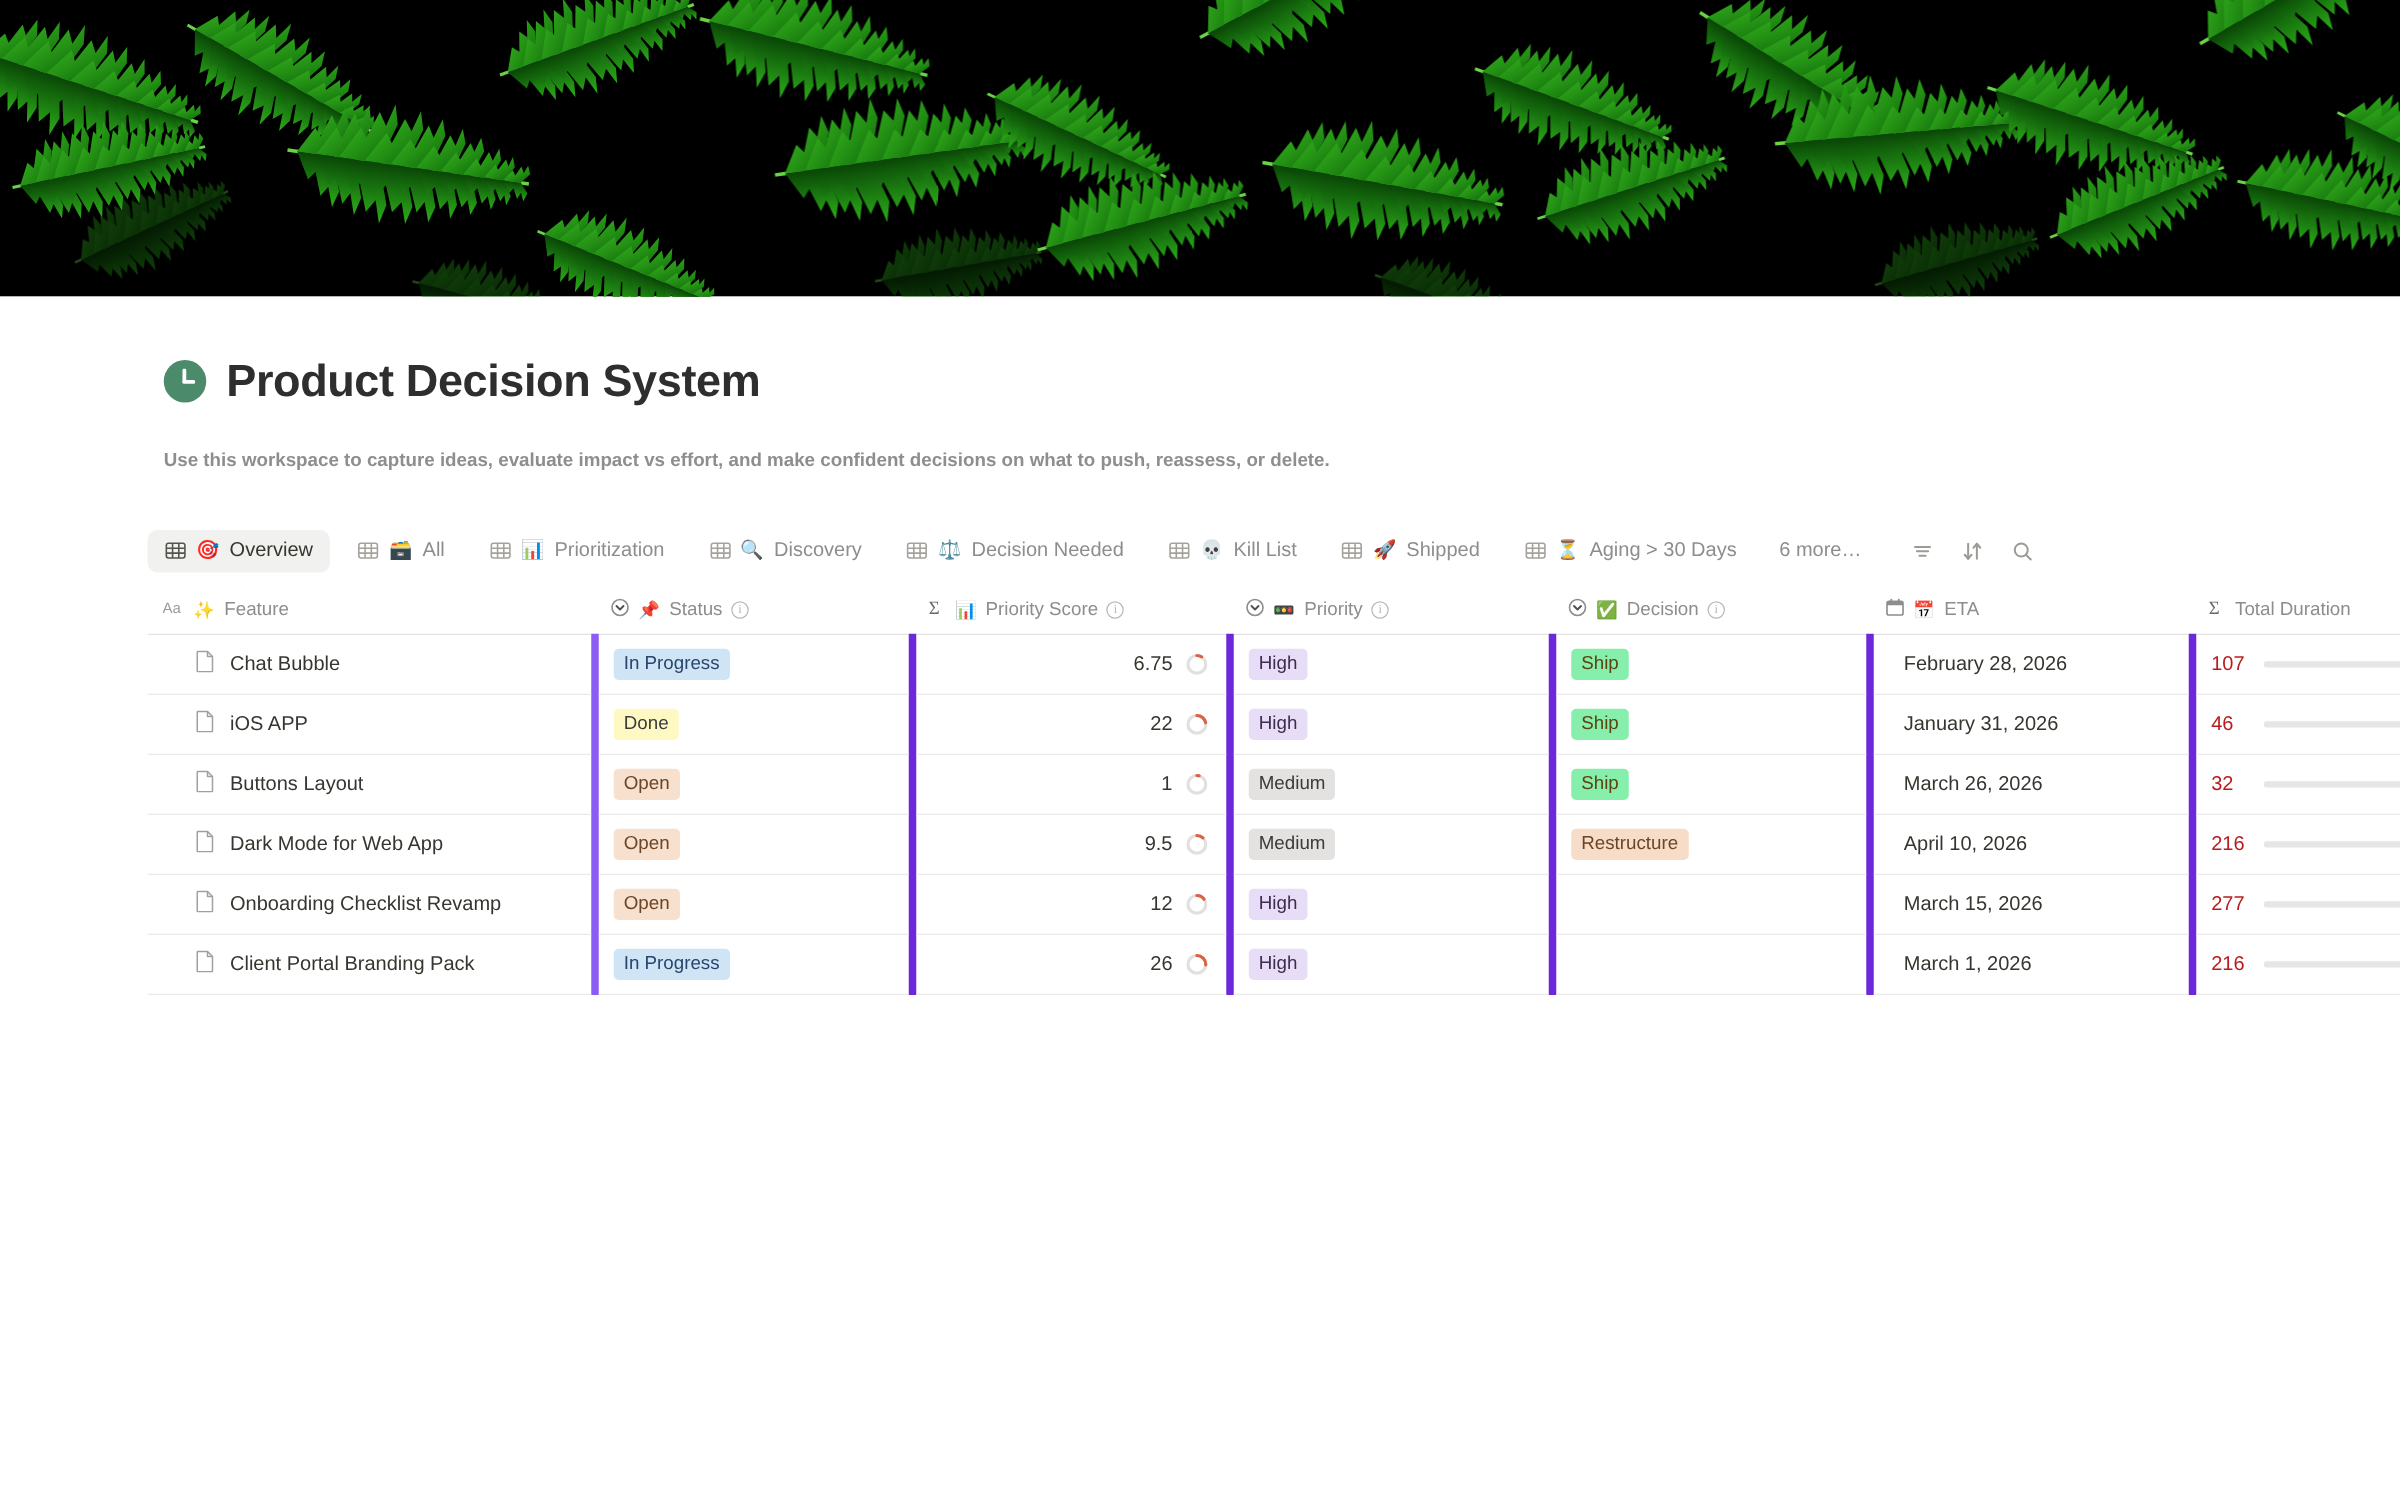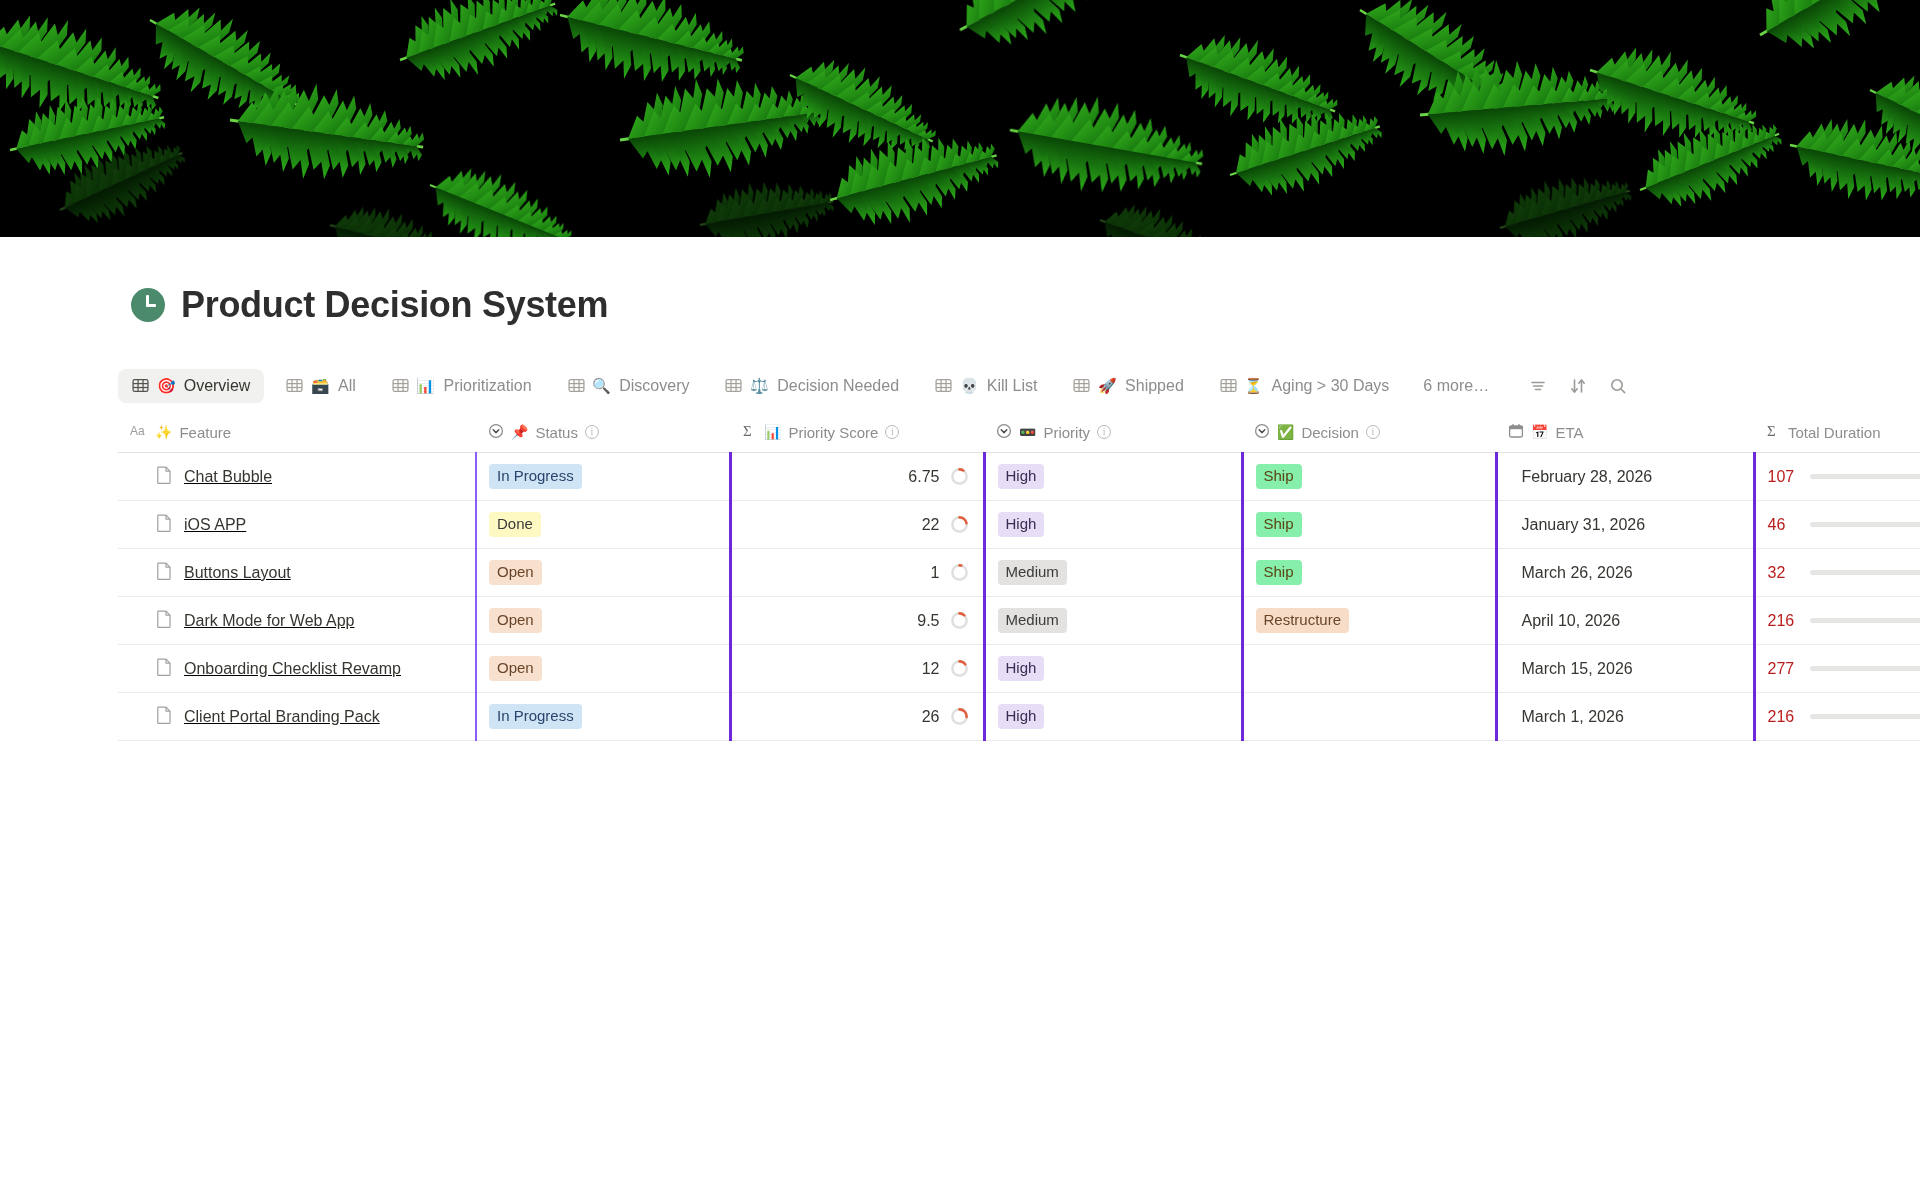--- a/index.html
+++ b/index.html
@@ -132,21 +132,21 @@
     width: 1802px;
     overflow: hidden;
   }
   table.db {
     border-collapse: collapse;
     table-layout: fixed;
     width: 1880px;
   }
   table.db th, table.db td {
     border-bottom: 1px solid #eaeaea;
-    border-right: 3px solid #6d28d9;
+    border-right: 6px solid #6d28d9;
     padding: 0;
     text-align: left;
     vertical-align: middle;
     font-weight: normal;
   }
   table.db thead th {
     border-bottom: 1px solid #e3e3e1;
     border-right: none;
     height: 40px;
     font-size: 15px;
@@ -167,21 +167,21 @@
     border: 1.3px solid #b9b9b9;
     color: #b9b9b9;
     font-size: 10px;
     line-height: 12px;
     text-align: center;
     font-family: "Liberation Serif", serif;
     flex: 0 0 auto;
   }
 
   table.db tbody tr { height: 47px; }
-  table.db tbody td.c-feature { border-right: 2px solid #8b5cf6; text-decoration: underline; }
+  table.db tbody td.c-feature { border-right: 6px solid #8b5cf6; }
   .cell { padding: 0 12px; display: flex; align-items: center; height: 47px; }
   .cell.right { justify-content: flex-end; gap: 10px; padding-right: 14px; }
 
   .feature-cell { display: flex; align-items: center; gap: 12px; padding-left: 38px; }
   .feature-name { font-size: 16px; color: #37352f; white-space: nowrap; }
 
   .pill {
     display: inline-block;
     padding: 3px 8px 4px 8px;
     border-radius: 4px;
@@ -295,20 +295,21 @@
 </div>
 
 <div class="page">
 
   <div class="title-row">
     <div class="title-icon"></div>
     <div class="page-title">Product Decision System</div>
   </div>
 
   <div class="desc">
+    <p>Use this workspace to capture ideas, evaluate impact vs effort, and make confident decisions on what to push, reassess, or delete.</p>
   </div>
 
   <div class="viewbar">
 
     <div class="tab active">
       <svg class="tbl-icon" width="17" height="17" viewBox="0 0 16 16">
         <rect x="1" y="2.5" width="14" height="11" rx="1.6" fill="none" stroke="#55534e" stroke-width="1.2"></rect>
         <line x1="1" y1="6.2" x2="15" y2="6.2" stroke="#55534e" stroke-width="1.2"></line>
         <line x1="1" y1="9.9" x2="15" y2="9.9" stroke="#55534e" stroke-width="1.2"></line>
         <line x1="5.7" y1="2.5" x2="5.7" y2="13.5" stroke="#55534e" stroke-width="1.2"></line>

